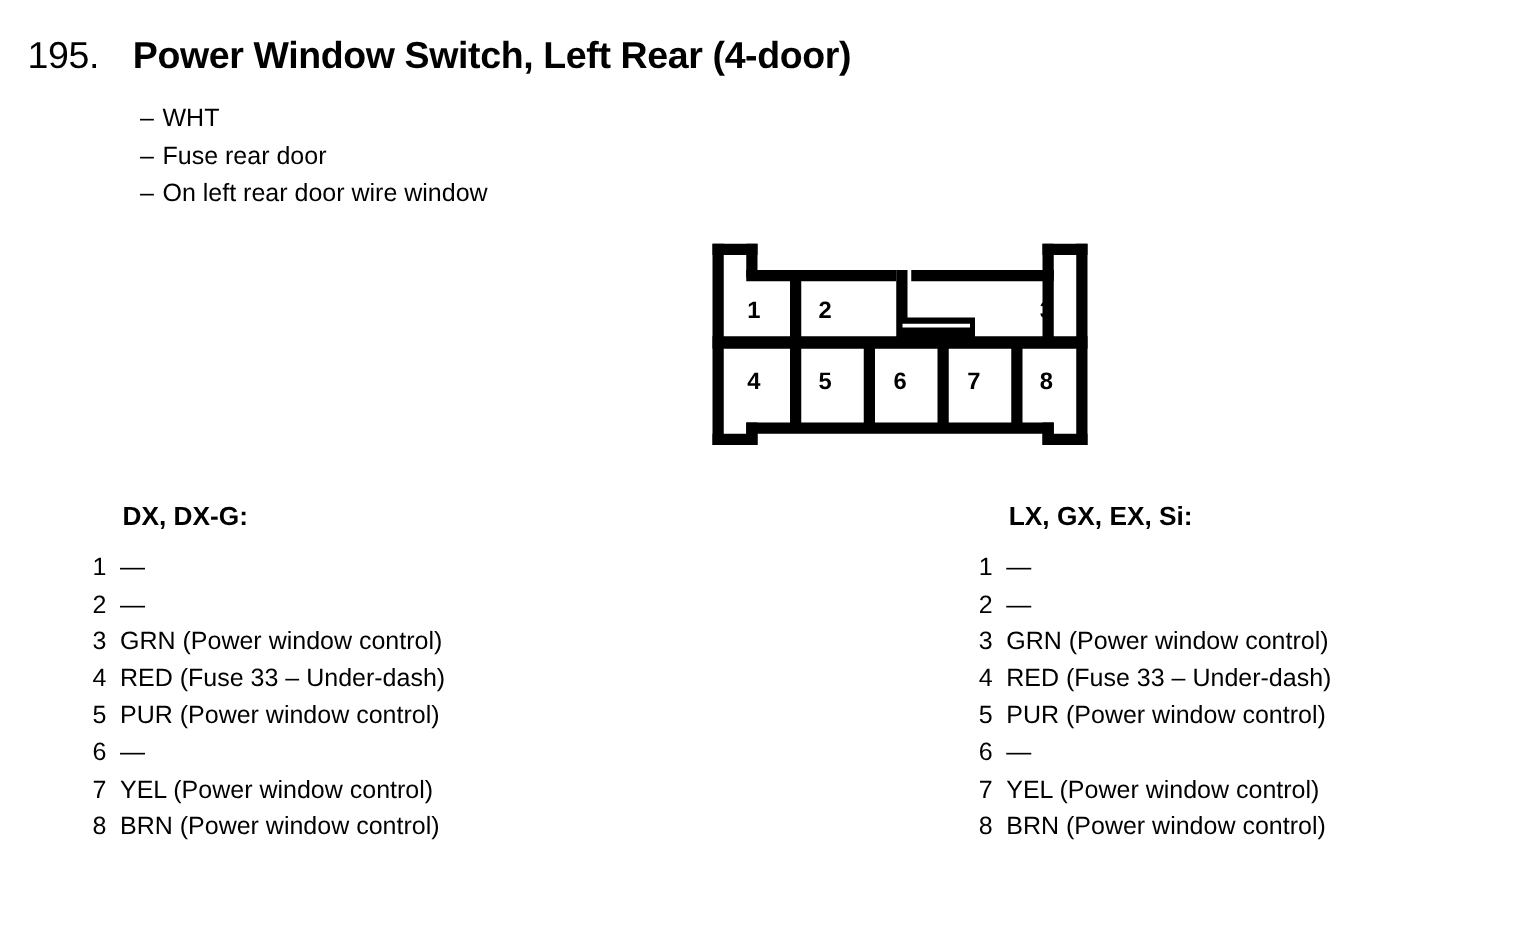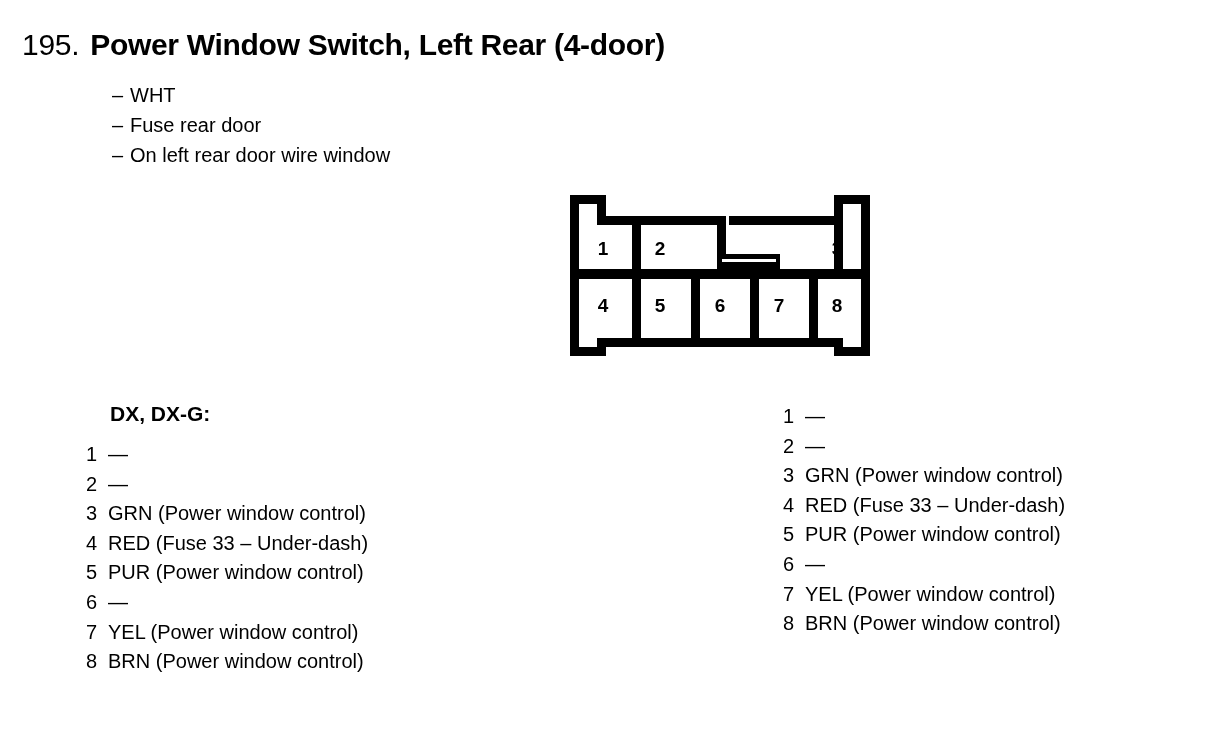--- a/index.html
+++ b/index.html
@@ -27,21 +27,21 @@
   }
   #title-number {
     font-size: 30px;
     font-weight: normal;
     letter-spacing: -0.3px;
   }
   #title-text {
     font-size: 30px;
     font-weight: bold;
     letter-spacing: -0.3px;
-    margin-left: 11px;
+    margin-left: 27px;
   }
 
   
   #spec-list {
     position: absolute;
     left: 112px;
     top: 80px;
   }
   .spec-row {
     display: flex;
@@ -130,21 +130,21 @@
   #pin-n-2 { left: 75px;  top: 43px; }
   #pin-n-3 { left: 252px; top: 43px; }
   #pin-n-4 { left: 18px;  top: 100px; }
   #pin-n-5 { left: 75px;  top: 100px; }
   #pin-n-6 { left: 135px; top: 100px; }
   #pin-n-7 { left: 194px; top: 100px; }
   #pin-n-8 { left: 252px; top: 100px; }
 
   
   .pin-table { position: absolute; }
-  #table-left  { left: 86px;  top: 402px; }
+  #table-left  { left: 74px;  top: 402px; }
   #table-right { left: 783px; top: 402px; }
 
   .table-heading {
     font-size: 21px;
     font-weight: bold;
     margin-left: 24px;
     margin-bottom: 14px;
     white-space: nowrap;
   }
   .pin-row {
@@ -251,20 +251,21 @@
     <span class="pin-index">7</span>
     <span class="pin-value">YEL (Power window control)</span>
   </div>
   <div class="pin-row">
     <span class="pin-index">8</span>
     <span class="pin-value">BRN (Power window control)</span>
   </div>
 </div>
 
 <div class="pin-table" id="table-right">
+  <div class="table-heading">LX, GX, EX, Si:</div>
   <div class="pin-row">
     <span class="pin-index">1</span>
     <span class="pin-value">—</span>
   </div>
   <div class="pin-row">
     <span class="pin-index">2</span>
     <span class="pin-value">—</span>
   </div>
   <div class="pin-row">
     <span class="pin-index">3</span>

